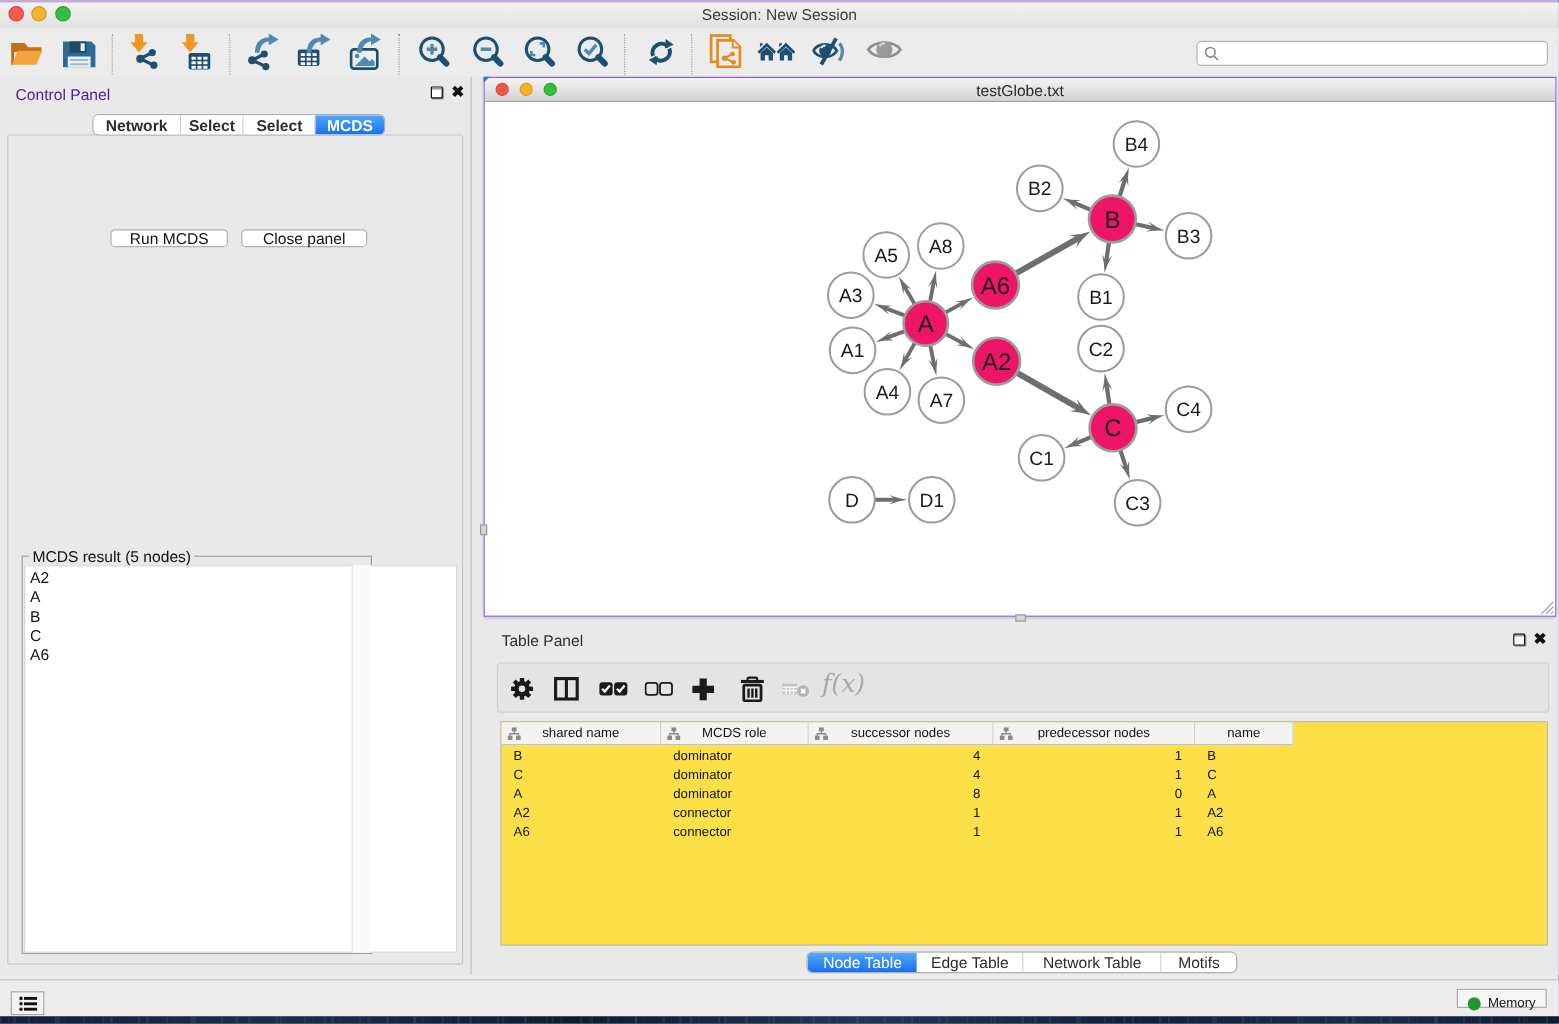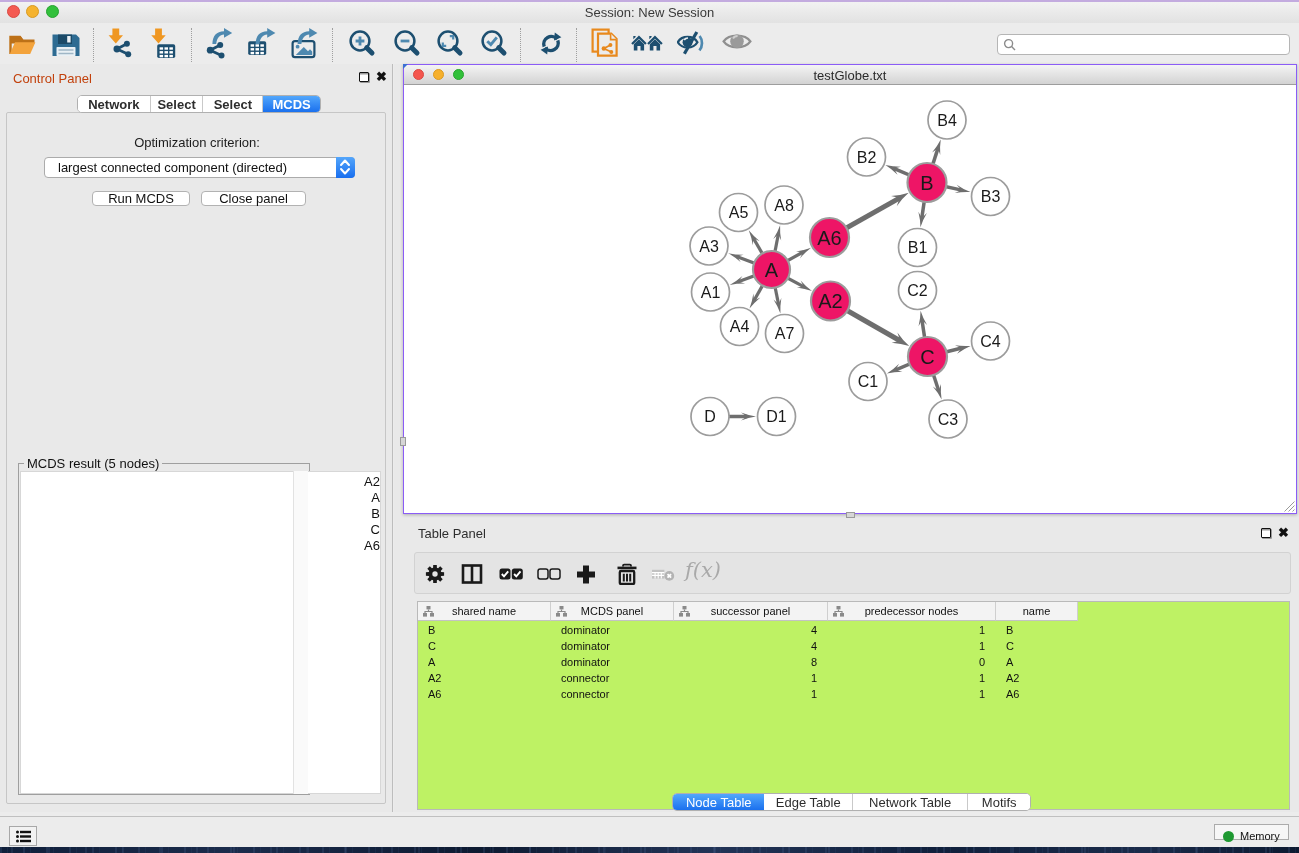--- a/index.html
+++ b/index.html
@@ -29,21 +29,21 @@
 #toolbar { left:0; top:21px; width:1299px; height:43px; background:#ececec; }
 .tb-icon { top:5px; width:32px; height:32px; }
 .tb-sep { top:5px; width:0px; height:34px; border-left:1px dotted #9f9f9f; }
 #search-box { left:997px; top:11px; width:293px; height:21px; background:#fff;
   border:1px solid #b5b5b5; border-radius:4px; }
 #search-box svg { position:absolute; left:5px; top:3px; }
 
 
 #control-panel { left:0; top:62px; width:393px; height:748px; background:#e9e9e9;
   border-right:1px solid #bdbdbd; }
-#cp-title { left:13px; top:7px; font-size:13px; color:#c2410c; }
+#cp-title { left:13px; top:7px; font-size:13px; color:#4c1d95; }
 .float-ico { width:10px; height:10px; border:1.5px solid #111; border-radius:1px;
   box-shadow:inset 0 1.5px 0 #9a9a9a, 1px 1px 0 #9a9a9a; background:#fff; }
 .close-ico { font-size:13px; color:#111; line-height:10px; font-weight:bold; }
 #cp-float { left:359px; top:8px; }
 #cp-close { left:376px; top:8px; }
 #cp-inner { left:6px; top:48px; width:380px; height:692px; border:1px solid #c6c6c6;
   border-radius:2px; background:#e9e9e9; }
 
 
 .seg { height:18px; display:flex; background:#fff; border:1px solid #b0b0b0;
@@ -60,21 +60,21 @@
   border:1px solid #ababab; border-radius:4px; font-size:13px; color:#111; }
 #criterion .val { position:absolute; left:13px; top:2px; }
 #criterion .spin { position:absolute; right:-1px; top:-1px; width:19px; height:21px;
   background:linear-gradient(#54a6fb,#186eef); border-radius:0 4px 4px 0; }
 #criterion .spin svg { position:absolute; left:3px; top:2px; }
 .aqua-btn { height:15px; background:#fff; border:1px solid #b2b2b2; border-radius:4px;
   font-size:13px; color:#111; display:flex; align-items:center; justify-content:center; }
 #run-btn { left:85px; top:78px; width:98px; }
 #closepanel-btn { left:194px; top:78px; width:105px; }
 
-#result-box { left:11px; top:349.5px; width:292px; height:332px; border:1px solid #9f9f9f;text-align:right; }
+#result-box { left:11px; top:349.5px; width:292px; height:332px; border:1px solid #9f9f9f; }
 #result-legend { position:absolute; left:5px; top:-8px; background:#e9e9e9; padding:0 3px;
   font-size:13px; color:#111; }
 #result-list { position:absolute; left:1px; top:7px; width:361px; height:323px; background:#fff;
   border:1px solid #d7d7d7; font-size:13px; color:#111; padding-top:2.5px; }
 #result-list .row { height:16px; line-height:15px; padding-left:4px; }
 #result-scroll { position:absolute; right:1px; top:7px; width:15px; height:323px;
   background:#fafafa; border-left:1px solid #e2e2e2; }
 
 
 #net-window { left:403px; top:62px; width:894px; height:450px; background:#fff;
@@ -95,21 +95,21 @@
 #net-handle-bottom { left:442px; top:447px; width:9px; height:6px; }
 
 
 #table-panel { left:394px; top:62px; width:905px; height:748px; background:#e9e9e9; }
 #tp-title { left:24px; top:462px; font-size:13px; color:#2e2e2e; }
 #tp-float { left:867px; top:464px; }
 #tp-close { left:884px; top:464px; }
 #tp-toolbar { left:20px; top:488px; width:877px; height:42px; background:#e4e4e4;
   border:1px solid #d2d2d2; border-radius:3px; }
 .tt-icon { top:10px; }
-#tp-table { left:23px; top:537px; width:873px; height:209px; background:#bef264;
+#tp-table { left:23px; top:537px; width:873px; height:187px; background:#fde047;
   border:1px solid #b9b9b9;padding-left:24px; }
 #tp-header { position:absolute; left:0; top:0; height:19px; width:871px; }
 .th-cell { position:absolute; top:0; height:19px; background:#f3f3f3;
   border-right:1px solid #cfcfcf; border-bottom:1px solid #c3c3c3; font-size:11px; color:#111; }
 .th-cell .lbl { position:absolute; width:100%; text-align:center; top:3px; }
 .th-cell svg { position:absolute; left:5px; top:4px; }
 .td-cell { position:absolute; font-size:11px; color:#111; height:16px; line-height:16px; }
 #tp-tabs { left:278px; top:729px; width:359px; }
 #tp-tabs .s { font-size:13px; }
 
@@ -285,30 +285,20 @@
           <path d="M8.6 8.6 L12 12" stroke="#8b8b8b" stroke-width="1.4"></path>
         </svg>
       </div>
     </div>
 
   <div id="control-panel" class="abs">
     <div id="cp-title" class="abs">Control Panel</div>
     <div id="cp-float" class="abs float-ico"></div>
     <div id="cp-close" class="abs close-ico">✖</div>
     <div id="cp-inner" class="abs">
-      <div id="opt-label" class="abs">Optimization criterion:</div>
-      <div id="criterion" class="abs">
-        <span class="val">largest connected component (directed)</span>
-        <span class="spin">
-            <svg width="12" height="16" viewBox="0 0 12 16">
-              <path d="M2 6 L6 1.5 L10 6" fill="none" stroke="#fff" stroke-width="2" stroke-linecap="round" stroke-linejoin="round"></path>
-              <path d="M2 10 L6 14.5 L10 10" fill="none" stroke="#fff" stroke-width="2" stroke-linecap="round" stroke-linejoin="round"></path>
-            </svg>
-          </span>
-      </div>
       <div id="run-btn" class="abs aqua-btn">Run MCDS</div>
       <div id="closepanel-btn" class="abs aqua-btn">Close panel</div>
       <div id="result-box" class="abs">
         <span id="result-legend">MCDS result (5 nodes)</span>
         <div id="result-list">
             <div class="row">A2</div>
             <div class="row">A</div>
             <div class="row">B</div>
             <div class="row">C</div>
             <div class="row">A6</div>
@@ -379,30 +369,30 @@
             </svg>
             <div class="lbl">shared name</div>
           </div>
           <div class="th-cell" style="left: 133px; width: 123px;">
             <svg width="11" height="11" viewBox="0 0 11 11">
               <rect x="3.5" y="0" width="4" height="3.4" fill="#8a8a8a"></rect>
               <rect x="0" y="7" width="4" height="3.6" fill="#8a8a8a"></rect>
               <rect x="7" y="7" width="4" height="3.6" fill="#8a8a8a"></rect>
               <path d="M5.5 3.4 V5.5 M2 7 V5.5 H9 V7" stroke="#8a8a8a" stroke-width="1.2" fill="none"></path>
             </svg>
-            <div class="lbl">MCDS panel</div>
+            <div class="lbl">MCDS role</div>
           </div>
           <div class="th-cell" style="left: 256px; width: 154px;">
             <svg width="11" height="11" viewBox="0 0 11 11">
               <rect x="3.5" y="0" width="4" height="3.4" fill="#8a8a8a"></rect>
               <rect x="0" y="7" width="4" height="3.6" fill="#8a8a8a"></rect>
               <rect x="7" y="7" width="4" height="3.6" fill="#8a8a8a"></rect>
               <path d="M5.5 3.4 V5.5 M2 7 V5.5 H9 V7" stroke="#8a8a8a" stroke-width="1.2" fill="none"></path>
             </svg>
-            <div class="lbl">successor panel</div>
+            <div class="lbl">successor nodes</div>
           </div>
           <div class="th-cell" style="left: 410px; width: 168px;">
             <svg width="11" height="11" viewBox="0 0 11 11">
               <rect x="3.5" y="0" width="4" height="3.4" fill="#8a8a8a"></rect>
               <rect x="0" y="7" width="4" height="3.6" fill="#8a8a8a"></rect>
               <rect x="7" y="7" width="4" height="3.6" fill="#8a8a8a"></rect>
               <path d="M5.5 3.4 V5.5 M2 7 V5.5 H9 V7" stroke="#8a8a8a" stroke-width="1.2" fill="none"></path>
             </svg>
             <div class="lbl">predecessor nodes</div>
           </div>

